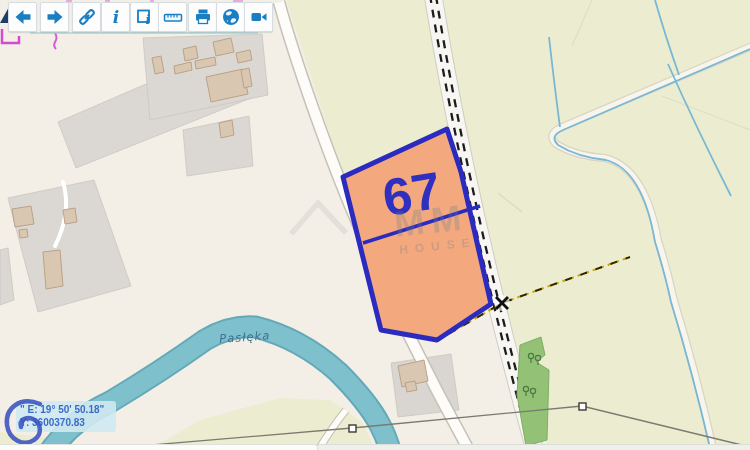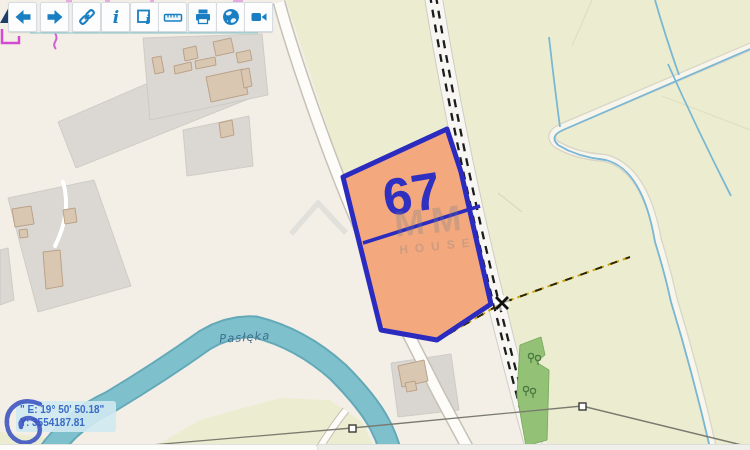--- a/index.html
+++ b/index.html
@@ -227,21 +227,21 @@
   <button class="tb-btn" style="left:244px">
     <svg width="20" height="20">
       <rect x="2.5" y="6" width="9.5" height="8" rx="1.5" fill="#1a7ec2"></rect>
       <polygon points="12.5,10 17.5,6.3 17.5,13.7" fill="#1a7ec2"></polygon>
     </svg>
   </button>
 </div>
 
 <div id="coord-panel">
   <div>" E: 19° 50' 50.18"</div>
-  <div>Y: 3554187.81</div>
+  <div>Y: 3600370.83</div>
 </div>
 
 <svg id="spiral-logo" width="50" height="56">
   <path d="M40,10 C20,2 5,14 7,31 C9,46 24,53 34,46 C42,41 42,29 33,25 C26,22 19,26 21,33" fill="none" stroke="#3a52c0" stroke-width="4.5" stroke-linecap="round" opacity="0.88"></path>
 </svg>
 
 <div class="strip-left"></div>
 <div class="strip-right"></div>
 
 </div>

